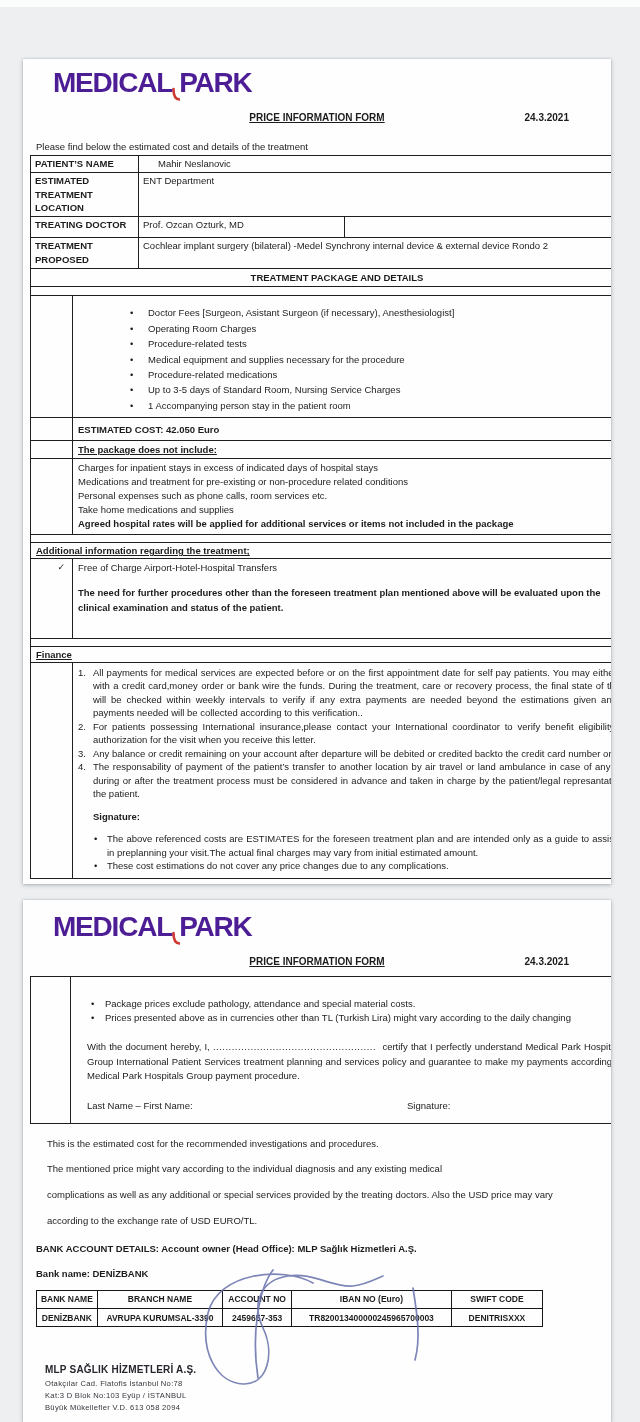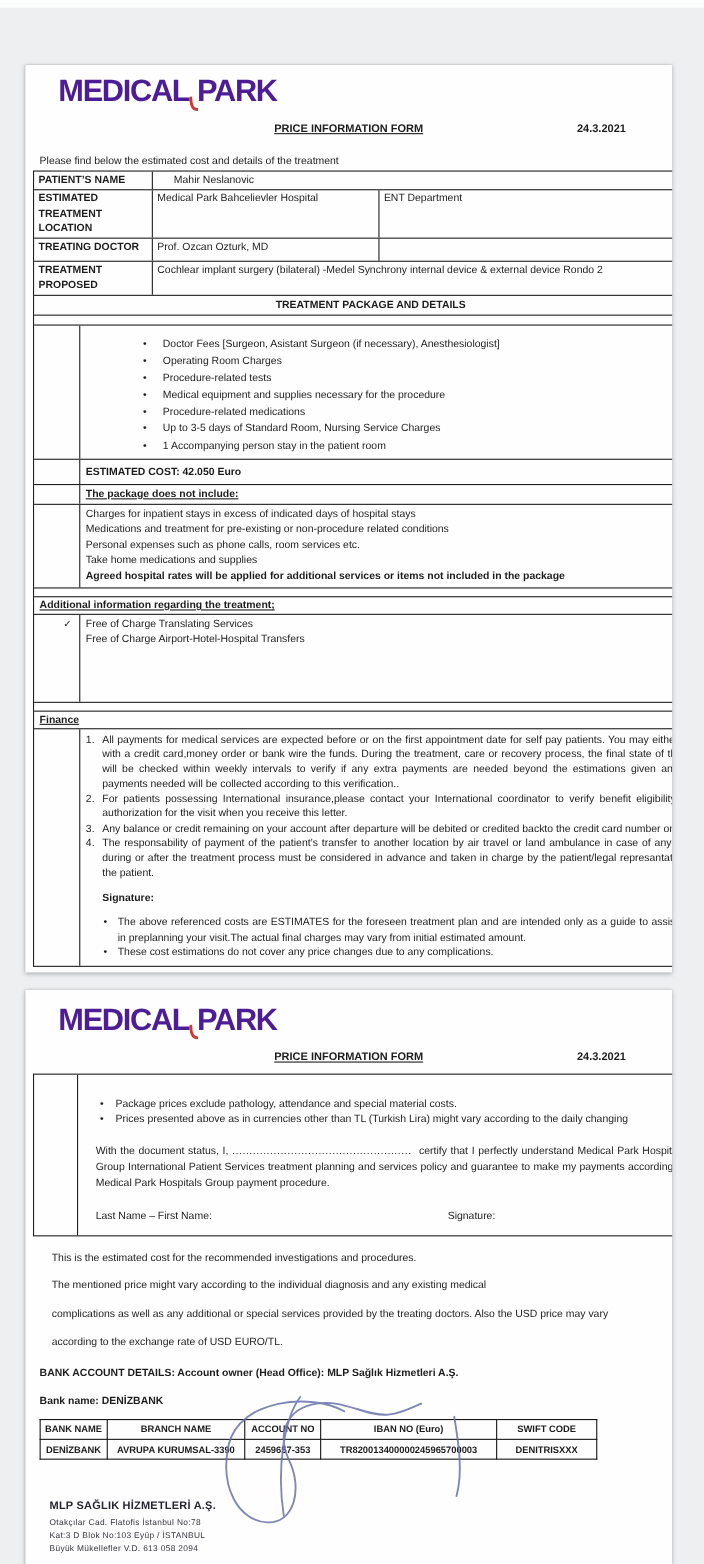--- a/index.html
+++ b/index.html
@@ -138,21 +138,20 @@
 
   <p class="intro">Please find below the estimated cost and details of the treatment</p>
 
   <div class="doc-table">
     <div class="trow r1">
       <div class="cell lbl w-label">PATIENT’S NAME</div>
       <div class="cell w-right bl patient-val">Mahir Neslanovic</div>
     </div>
     <div class="trow r2">
       <div class="cell lbl w-label">ESTIMATED TREATMENT LOCATION</div>
-      <div class="cell w-mid bl">Medical Park Bahcelievler Hospital</div>
       <div class="cell w-right bl">ENT Department</div>
     </div>
     <div class="trow r3">
       <div class="cell lbl w-label">TREATING DOCTOR</div>
       <div class="cell w-mid bl">Prof. Ozcan Ozturk, MD</div>
       <div class="cell w-right bl"></div>
     </div>
     <div class="trow r4">
       <div class="cell lbl w-label">TREATMENT PROPOSED</div>
       <div class="cell w-right bl">Cochlear implant surgery (bilateral) -Medel Synchrony internal device &amp; external device Rondo 2</div>
@@ -199,22 +198,22 @@
 
     <div class="trow spacer8"></div>
 
     <div class="trow full-hdr">
       <div class="cell">Additional information regarding the treatment;</div>
     </div>
 
     <div class="trow addl-row">
       <div class="cell w-narrow br">✓</div>
       <div class="cell w-content">
-        <div>Free of Charge Translating Services</div>
         <div>Free of Charge Airport-Hotel-Hospital Transfers</div>
+        <div class="addl-note">The need for further procedures other than the foreseen treatment plan mentioned above will be evaluated upon the clinical examination and status of the patient.</div>
       </div>
     </div>
 
     <div class="trow spacer8"></div>
 
     <div class="trow full-hdr">
       <div class="cell">Finance</div>
     </div>
 
     <div class="trow fin-row">
@@ -249,21 +248,21 @@
     <span class="form-title">PRICE INFORMATION FORM</span>
     <span class="form-date">24.3.2021</span>
   </div>
 
   <div class="doc-table box2">
     <div class="trow box2-row">
       <div class="cell w-narrow br"></div>
       <div class="cell w-content">
         <div class="p2b-item">Package prices exclude pathology, attendance and special material costs.</div>
         <div class="p2b-item">Prices presented above as in currencies other than TL (Turkish Lira) might vary according to the daily changing</div>
-        <p class="decl"><span>With the document status, I,</span> <span class="dots">....................................................</span>&nbsp; <span>certify that I perfectly understand Medical Park Hospitals Group International Patient Services treatment planning and services policy and guarantee to make my payments according to Medical Park Hospitals Group payment procedure.</span></p>
+        <p class="decl"><span>With the document hereby, I,</span> <span class="dots">....................................................</span>&nbsp; <span>certify that I perfectly understand Medical Park Hospitals Group International Patient Services treatment planning and services policy and guarantee to make my payments according to Medical Park Hospitals Group payment procedure.</span></p>
         <div class="lastname-row">
           <span>Last Name – First Name:</span>
           <span class="sig2-label">Signature:</span>
         </div>
       </div>
     </div>
   </div>
 
   <div class="notes">
     <p>This is the estimated cost for the recommended investigations and procedures.</p>

